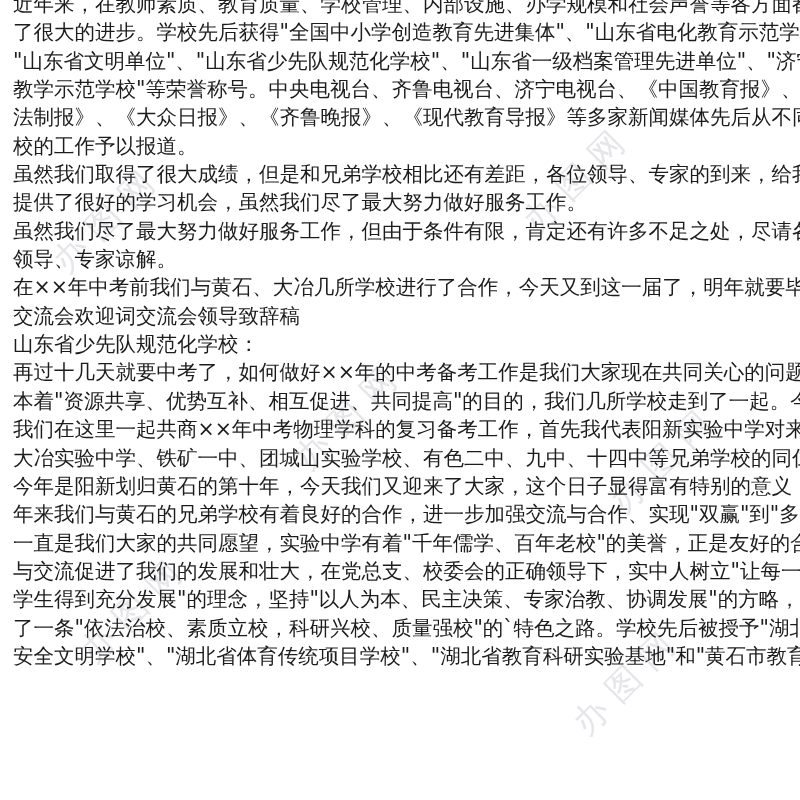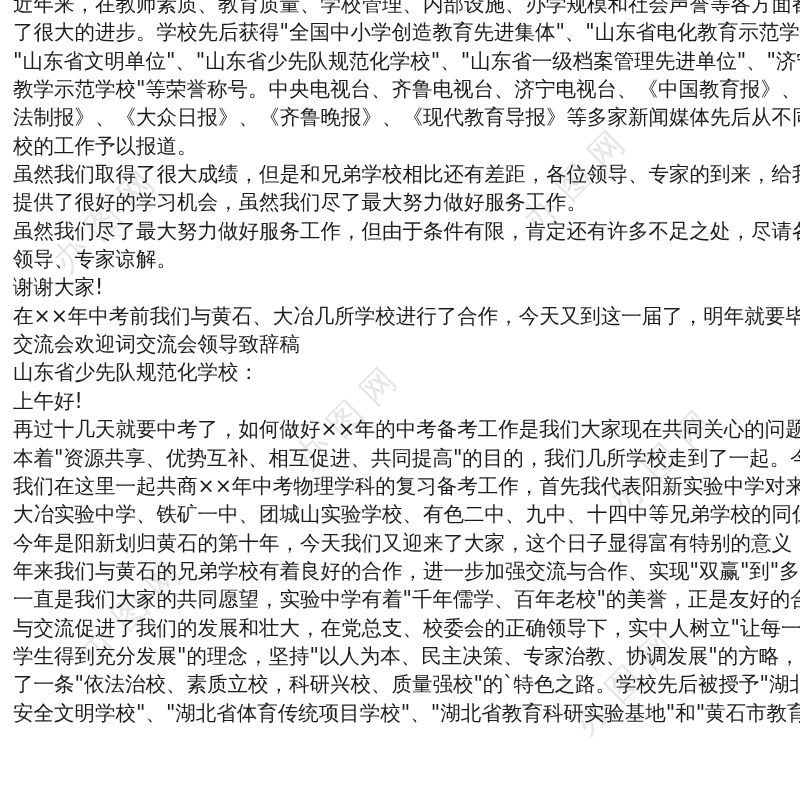--- a/index.html
+++ b/index.html
@@ -73,25 +73,23 @@
       <div class="line">近年来，在教师素质、教育质量、学校管理、内部设施、办学规模和社会声誉等各方面都有</div>
       <div class="line">了很大的进步。学校先后获得"全国中小学创造教育先进集体"、"山东省电化教育示范学校"、</div>
       <div class="line">"山东省文明单位"、"山东省少先队规范化学校"、"山东省一级档案管理先进单位"、"济宁市</div>
       <div class="line">教学示范学校"等荣誉称号。中央电视台、齐鲁电视台、济宁电视台、《中国教育报》、《中国</div>
       <div class="line">法制报》、《大众日报》、《齐鲁晚报》、《现代教育导报》等多家新闻媒体先后从不同角度对学</div>
       <div class="line para-end">校的工作予以报道。</div>
       <div class="line">虽然我们取得了很大成绩，但是和兄弟学校相比还有差距，各位领导、专家的到来，给我们</div>
       <div class="line para-end">提供了很好的学习机会，虽然我们尽了最大努力做好服务工作。</div>
       <div class="line">虽然我们尽了最大努力做好服务工作，但由于条件有限，肯定还有许多不足之处，尽请各位</div>
       <div class="line para-end">领导、专家谅解。</div>
-      <div class="line para-end">谢谢大家!</div>
       <div class="line">在××年中考前我们与黄石、大冶几所学校进行了合作，今天又到这一届了，明年就要毕业，</div>
       <div class="line para-end">交流会欢迎词交流会领导致辞稿</div>
       <div class="line para-end">山东省少先队规范化学校：</div>
-      <div class="line para-end">上午好!</div>
       <div class="line">再过十几天就要中考了，如何做好××年的中考备考工作是我们大家现在共同关心的问题，</div>
       <div class="line">本着"资源共享、优势互补、相互促进、共同提高"的目的，我们几所学校走到了一起。今天，</div>
       <div class="line">我们在这里一起共商××年中考物理学科的复习备考工作，首先我代表阳新实验中学对来自</div>
       <div class="line">大冶实验中学、铁矿一中、团城山实验学校、有色二中、九中、十四中等兄弟学校的同仁们</div>
       <div class="line">今年是阳新划归黄石的第十年，今天我们又迎来了大家，这个日子显得富有特别的意义，十</div>
       <div class="line">年来我们与黄石的兄弟学校有着良好的合作，进一步加强交流与合作、实现"双赢"到"多赢"</div>
       <div class="line">一直是我们大家的共同愿望，实验中学有着"千年儒学、百年老校"的美誉，正是友好的合作</div>
       <div class="line">与交流促进了我们的发展和壮大，在党总支、校委会的正确领导下，实中人树立"让每一个</div>
       <div class="line">学生得到充分发展"的理念，坚持"以人为本、民主决策、专家治教、协调发展"的方略，走出</div>
       <div class="line">了一条"依法治校、素质立校，科研兴校、质量强校"的`特色之路。学校先后被授予"湖北省</div>

